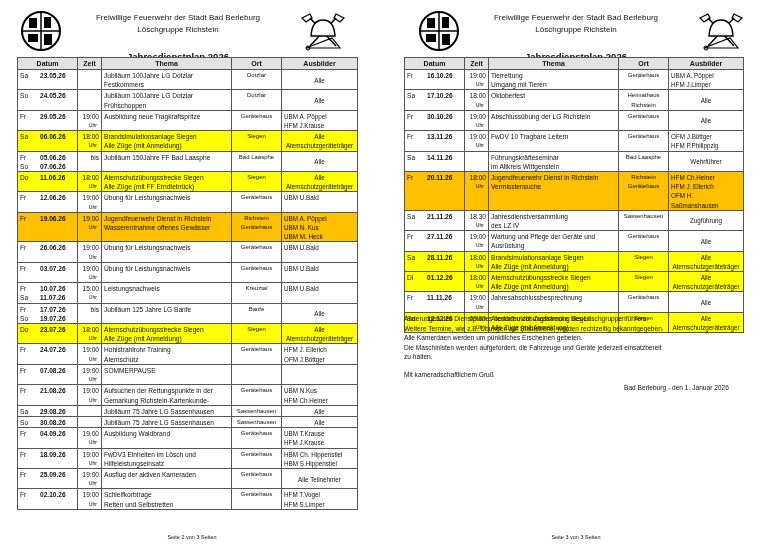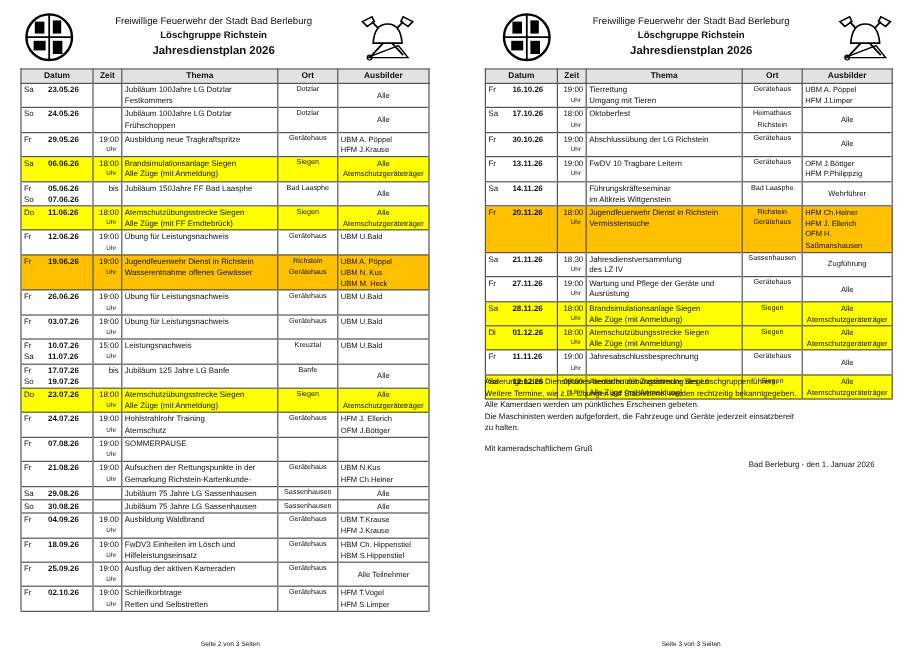--- a/index.html
+++ b/index.html
@@ -6,22 +6,22 @@
   html, body { width: 768px; height: 544px; background: #fff; overflow: hidden; }
   body { font-family: "Liberation Sans", sans-serif; color: #111; position: relative; }
   .page { position: absolute; top: 0; width: 384px; height: 410px; }
   .page.left { left: 0; }
   .page.right { left: 384px; }
   .header { position: absolute; top: 8px; left: 0; width: 384px; height: 48px; }
   .logo-l { position: absolute; left: 20px; top: 2px; width: 42px; height: 42px; }
   .logo-r { position: absolute; left: 296px; top: 2px; width: 54px; height: 44px; }
   .hdr-text { position: absolute; left: 70px; width: 216px; top: 4px; text-align: center; }
   .hdr-org { font-size: 8px; line-height: 11px; }
-  .hdr-group { font-size: 8px; font-weight: bold; line-height: 11px; margin-top: 1px; }
-  .hdr-title { font-size: 9.5px; font-weight: bold; line-height: 13px; margin-top: 1px; }
+  .hdr-group { font-size: 8px; font-weight: normal; line-height: 11px; margin-top: 1px; }
+  .hdr-title { font-size: 9.5px; font-weight: bold; line-height: 13px; margin-top: 15px; }
   .right .logo-l { left: 34px; }
   .right .logo-r { left: 310px; }
   .right .hdr-text { left: 84px; }
 
   table.plan { position: absolute; border-collapse: collapse; font-size: 6.6px; table-layout: fixed; }
   .left table.plan { left: 17px; top: 57px; width: 340px; }
   .right table.plan { left: 20px; top: 57px; width: 339px; }
   table.plan th { background: #e2e2e2; font-weight: bold; font-size: 7px; height: 12px; border: 1px solid #555; text-align: center; }
   table.plan td { border-left: 1px solid #555; border-right: 1px solid #555; vertical-align: top; line-height: 9.2px; padding: 1px 2px 0 2px; }
   table.plan tr.row { border-top: 1px solid #555; border-bottom: 1px solid #555; }

